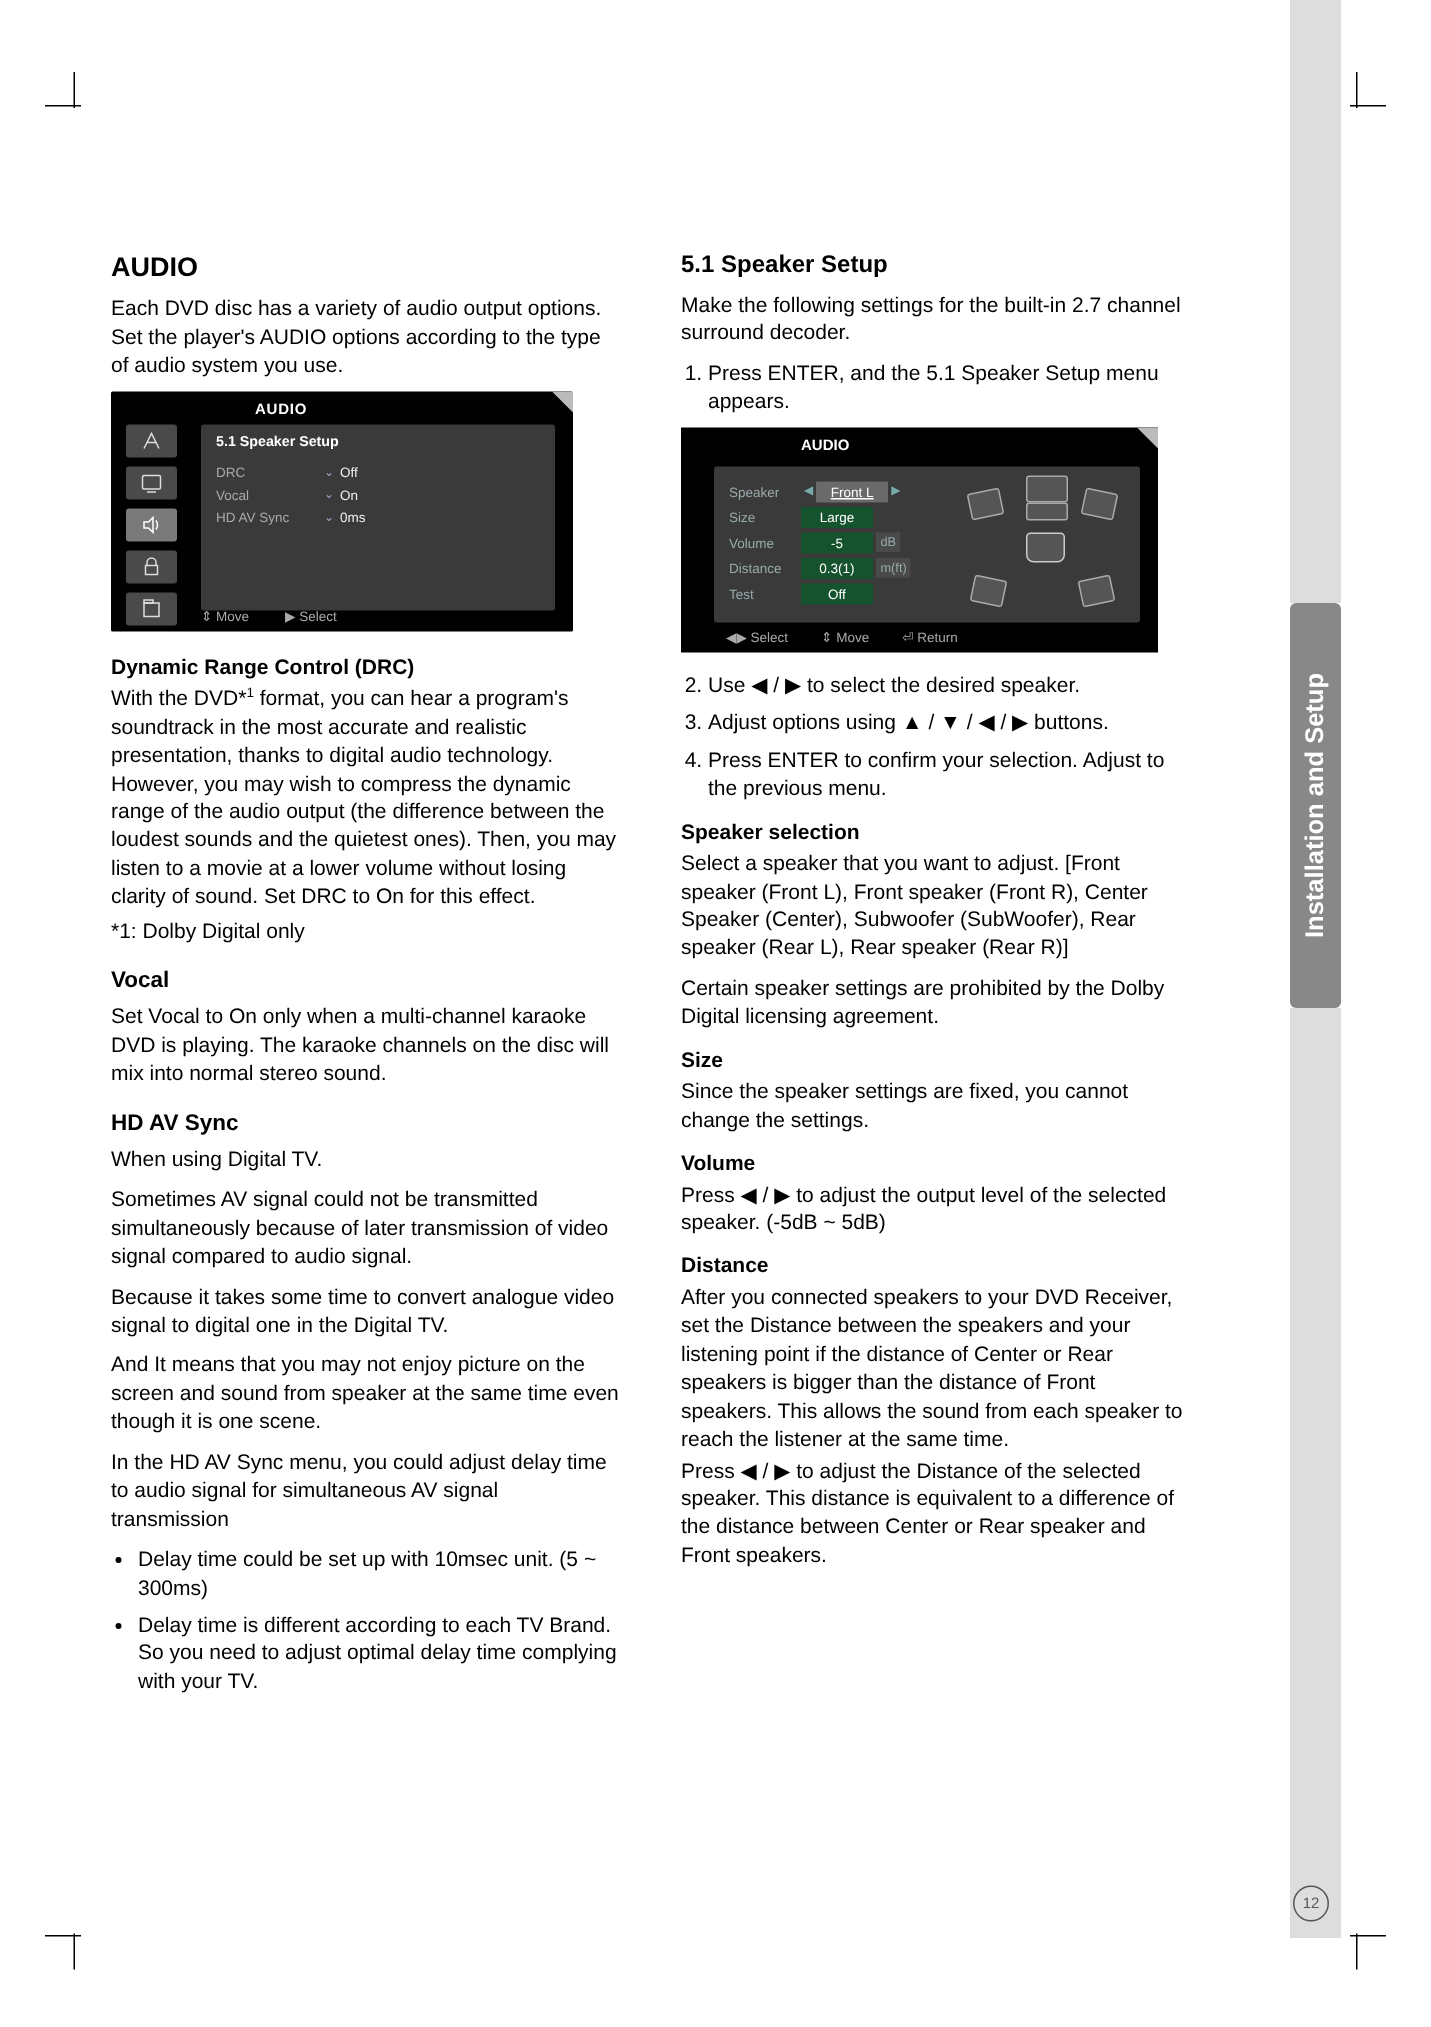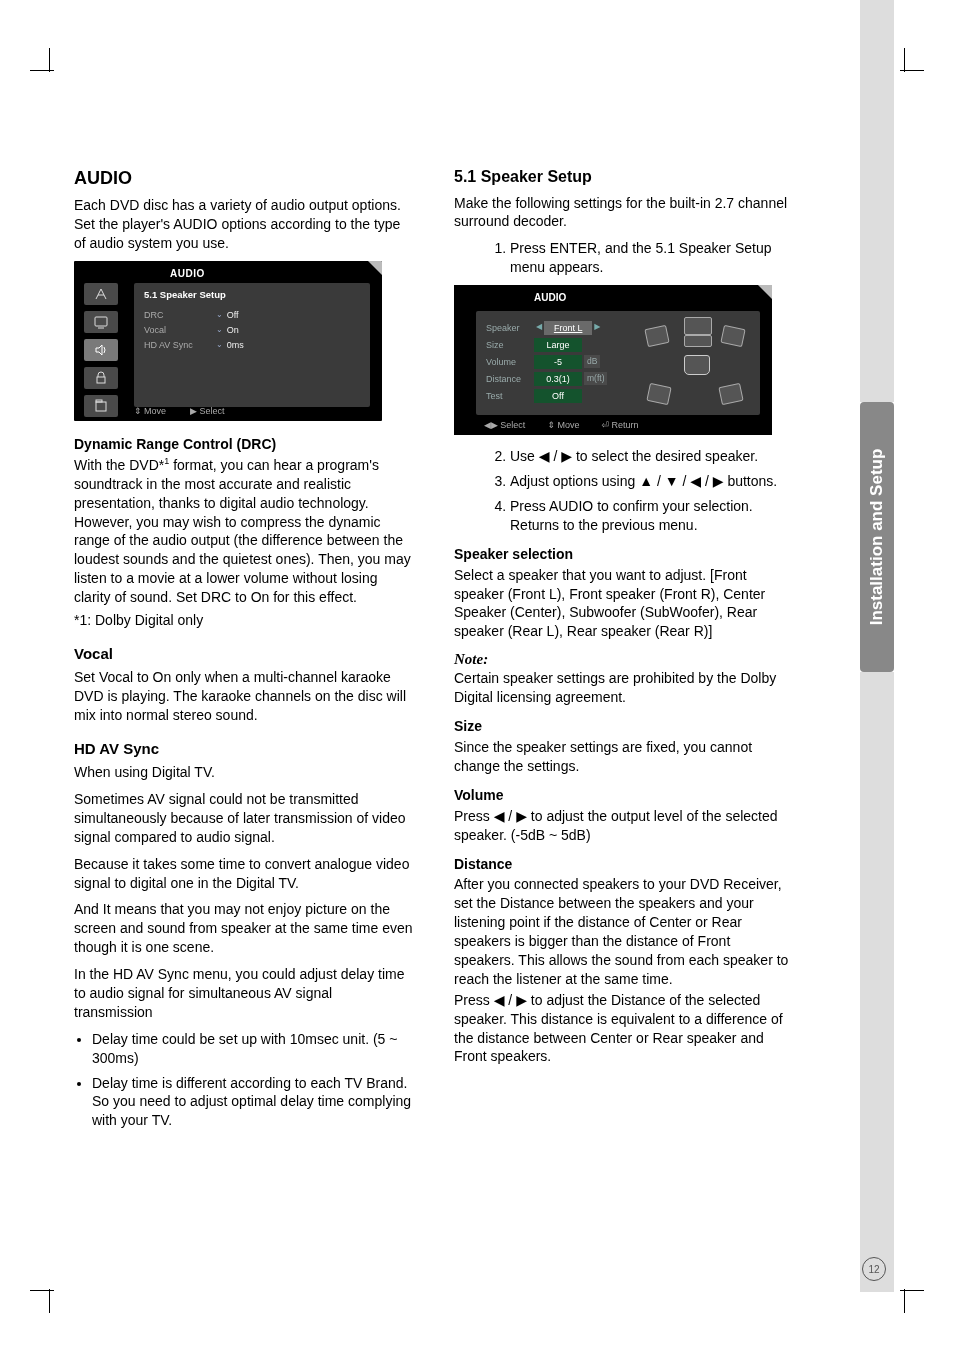--- a/index.html
+++ b/index.html
@@ -44,21 +44,21 @@
     font-weight: bold;
     margin: 14px 0 4px 0;
   }
   h4.mini {
     font-size: 14px;
     font-weight: bold;
     margin: 10px 0 2px 0;
   }
   p { margin: 0 0 8px 0; }
   ol.steps { margin: 4px 0 8px 18px; padding:0; }
-  ol.steps li { margin-bottom: 6px; margin-left: 38px; }
+  ol.steps li { margin-bottom: 6px; }
   ul.bullets { margin: 4px 0 8px 18px; padding:0; }
   ul.bullets li { margin-bottom: 6px; }
   .note-label { font-style: italic; font-family: "Times New Roman", Times, serif; font-weight:bold; font-size:15px; margin-top:6px;}
   sup { font-size: 9px; vertical-align: super; line-height:0;}
 
   
   .sidetab {
     position: absolute;
     right: 60px;
     top: 402px;
@@ -357,27 +357,26 @@
     </div>
   </div>
 
   <ol class="steps" start="2">
     <li>
       <span>Use </span><span class="tri">◀</span><span> / </span><span class="tri">▶</span><span> to select the desired speaker.</span>
     </li>
     <li>
       <span>Adjust options using </span><span class="tri">▲</span><span> / </span><span class="tri">▼</span><span> / </span><span class="tri">◀</span><span> / </span><span class="tri">▶</span><span> buttons.</span>
     </li>
-    <li>Press AUDIO to confirm your selection. Returns to the previous menu.</li>
+    <li>Press ENTER to confirm your selection. Adjust to the previous menu.</li>
   </ol>
 
   <h4 class="mini">Speaker selection</h4>
   <p>Select a speaker that you want to adjust. [Front speaker (Front L), Front speaker (Front R), Center Speaker (Center), Subwoofer (SubWoofer), Rear speaker (Rear L), Rear speaker (Rear R)]</p>
 
-  <div class="note-label">Note:</div>
   <p>Certain speaker settings are prohibited by the Dolby Digital licensing agreement.</p>
 
   <h4 class="mini">Size</h4>
   <p>Since the speaker settings are fixed, you cannot change the settings.</p>
 
   <h4 class="mini">Volume</h4>
   <p>
     <span>Press </span><span class="tri">◀</span><span> / </span><span class="tri">▶</span><span> to adjust the output level of the selected speaker. (-5dB ~ 5dB)</span>
   </p>
 

